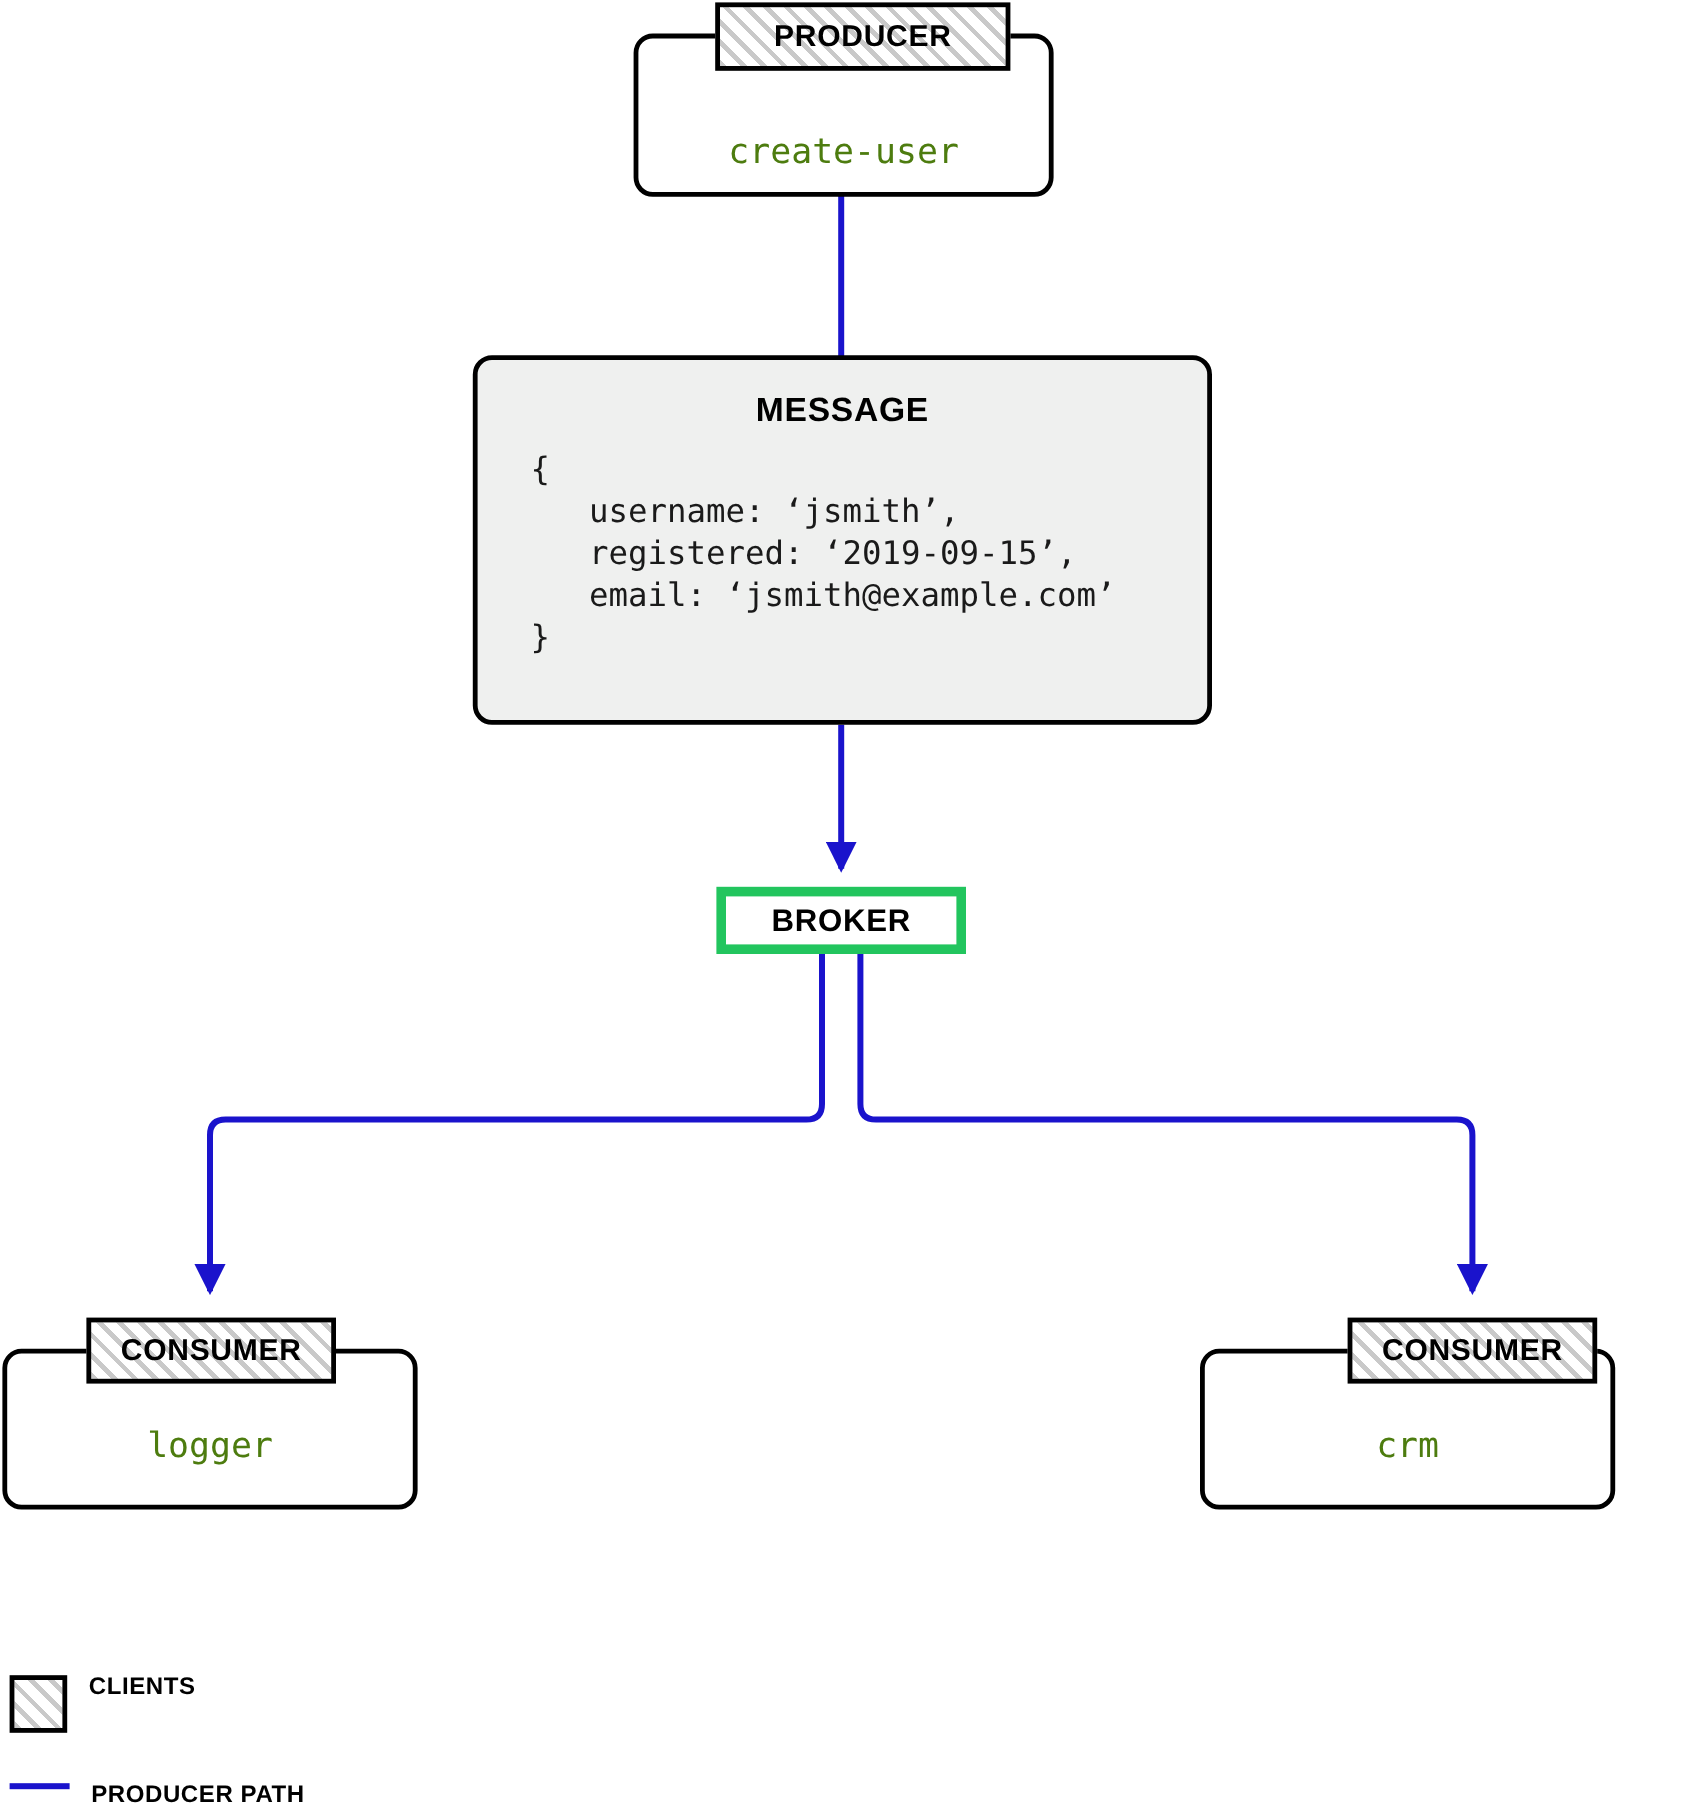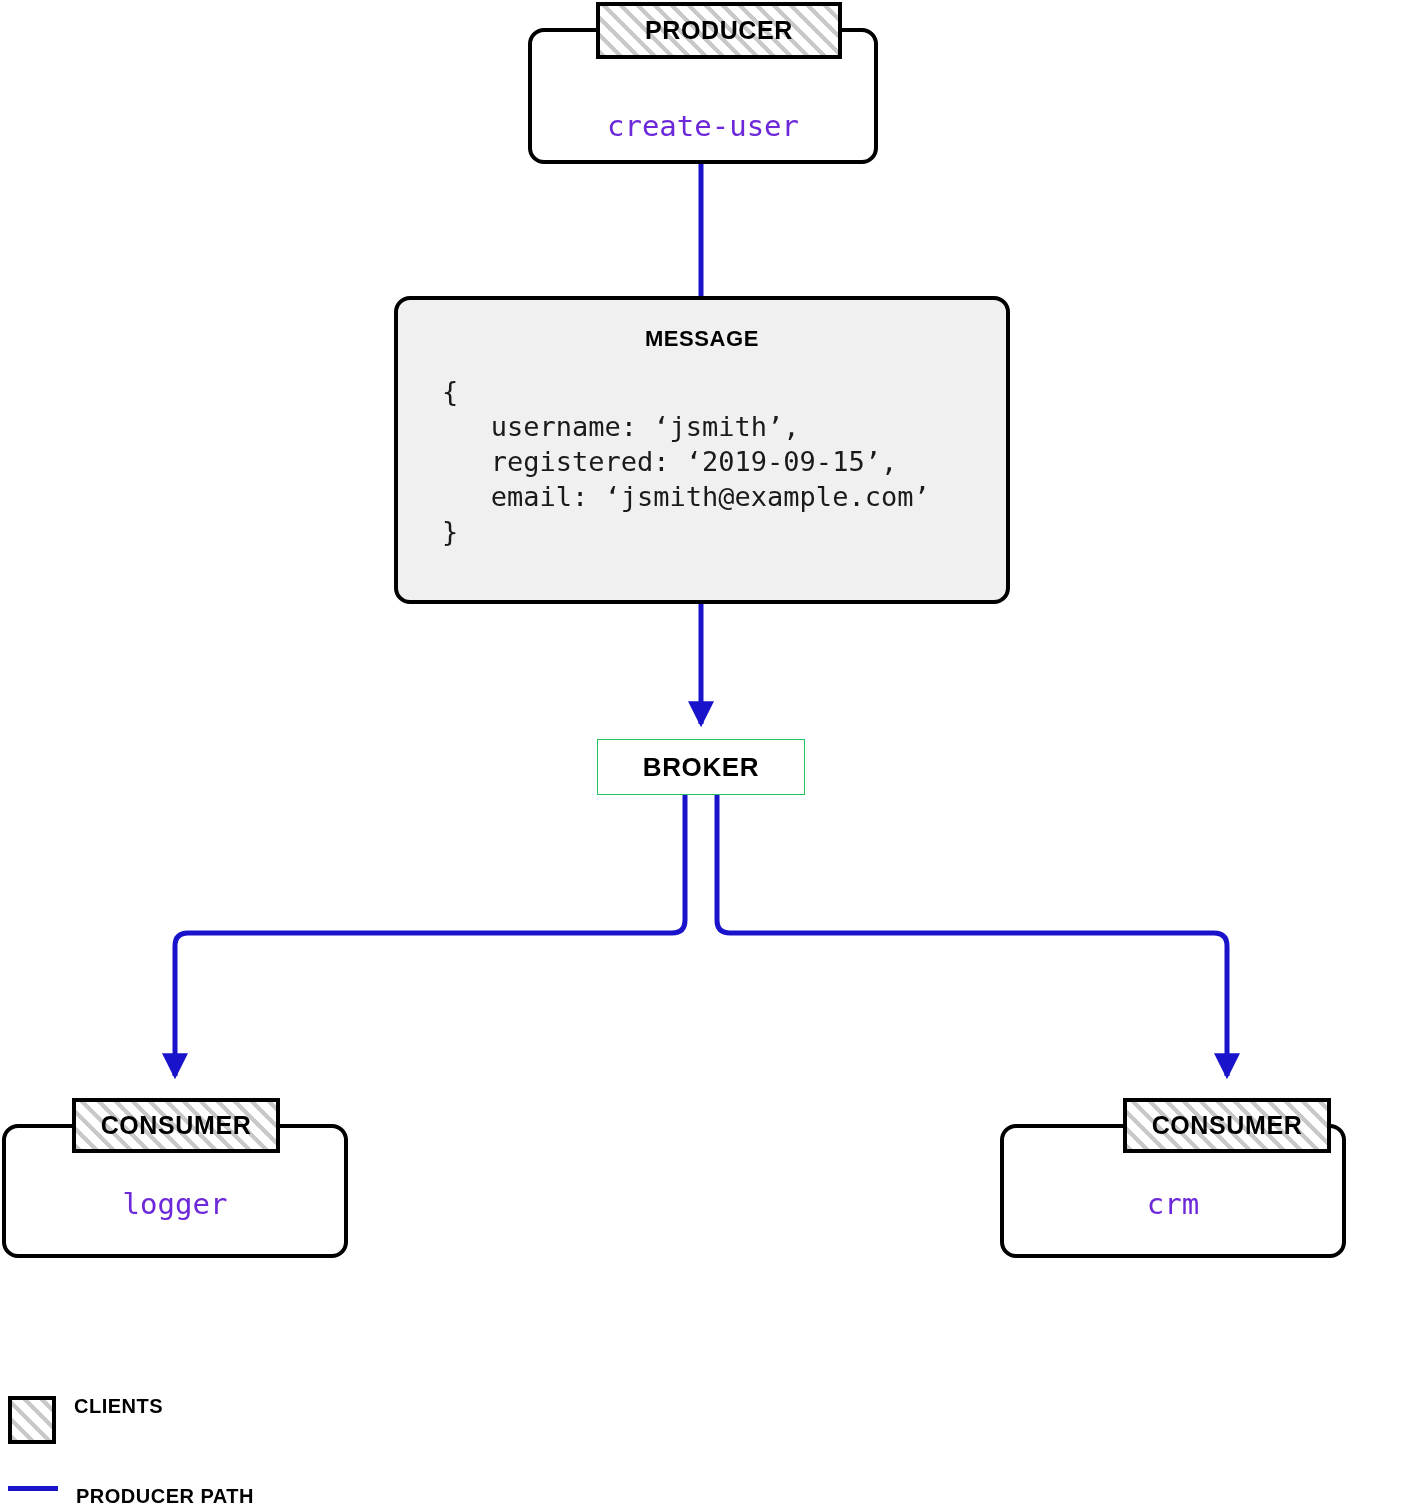--- a/index.html
+++ b/index.html
@@ -57,21 +57,21 @@
     font-weight: bold;
     font-size: 25px;
     letter-spacing: 0.6px;
     color: #000000;
     line-height: 1;
   }
   .client-body-label {
     position: absolute;
     font-family: "DejaVu Sans Mono", monospace;
     font-size: 29px;
-    color: #6d28d9;
+    color: #4d7c0f;
     text-align: center;
     line-height: 1;
   }
 
   
   #message-box {
     position: absolute;
     box-sizing: border-box;
     border: 4px solid #000000;
     border-radius: 16px;
@@ -79,40 +79,40 @@
     z-index: 2;
   }
   #message-title {
     position: absolute;
     left: 0;
     right: 0;
     top: 26px;
     text-align: center;
     font-family: "Liberation Sans", sans-serif;
     font-weight: bold;
-    font-size: 22px;
+    font-size: 28px;
     letter-spacing: 0.6px;
     color: #000000;
   }
   #message-payload {
     position: absolute;
     left: 44px;
     top: 74px;
     font-family: "DejaVu Sans Mono", monospace;
     font-size: 27px;
     line-height: 35px;
     color: #1a1a1a;
     white-space: pre;
   }
 
   
   #broker-box {
     position: absolute;
     box-sizing: border-box;
-    border: 1px solid #22c55e;
+    border: 8px solid #22c55e;
     background: #ffffff;
     display: flex;
     align-items: center;
     justify-content: center;
     z-index: 3;
   }
   #broker-box span {
     font-family: "Liberation Sans", sans-serif;
     font-weight: bold;
     font-size: 26px;

